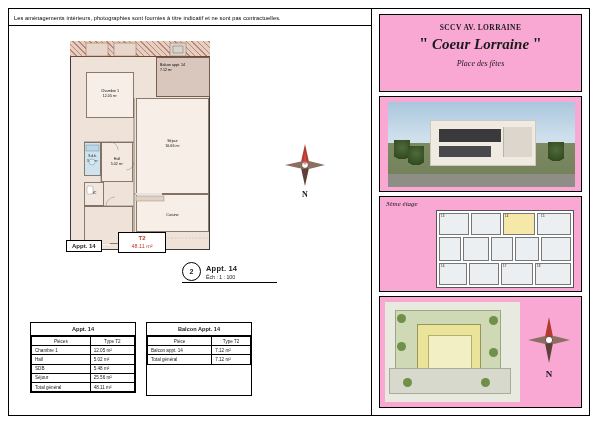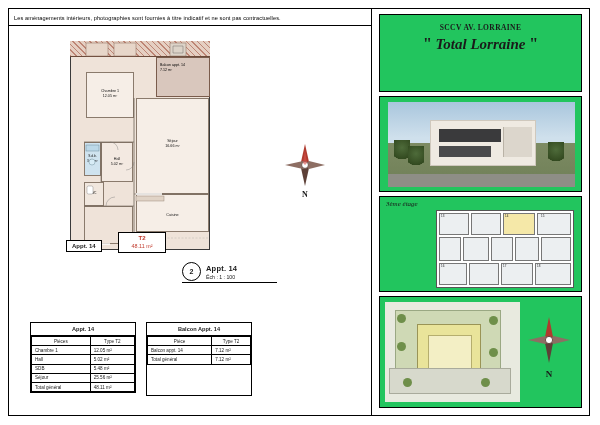--- a/index.html
+++ b/index.html
@@ -239,21 +239,21 @@
   }
   .tbl th { text-align: center; }
   .tbl .total td { font-weight: normal; }
   .tbl-appt { left: 30px; top: 322px; width: 106px; }
   .tbl-balcon { left: 146px; top: 322px; width: 106px; }
   
   .rbox {
     position: absolute;
     border: 1px solid #000;
     box-sizing: border-box;
-    background: #22c55e;
+    background: #f9a8d4;
   }
   .r-title { left: 379px; top: 14px; width: 203px; height: 78px; }
   .r-photo { left: 379px; top: 96px; width: 203px; height: 96px; }
   .r-floor { left: 379px; top: 196px; width: 203px; height: 96px; }
   .r-site  { left: 379px; top: 296px; width: 203px; height: 112px; }
 
   .title-l1 {
     text-align: center;
     font-family: "Liberation Serif", serif;
     font-weight: bold;
@@ -591,23 +591,24 @@
             <td style="border:none"></td>
           </tr>
     </tbody>
       </table>
   </div>
 
   <div class="rbox r-title">
     <div class="title-l1">SCCV AV. LORRAINE</div>
     <div class="title-l2">
       <span class="q">"</span>
-      <span>Total Lorraine</span>
+      <span>Coeur Lorraine</span>
       <span class="q">"</span>
     </div>
+    <div class="title-l3">Place des fêtes</div>
   </div>
 
   <div class="rbox r-photo">
     <div class="photo">
       <div class="bldg">
         <div class="dark"></div>
         <div class="dark2"></div>
         <div class="bal"></div>
       </div>
       <div class="tree" style="left:6px; top:38px;"></div>

